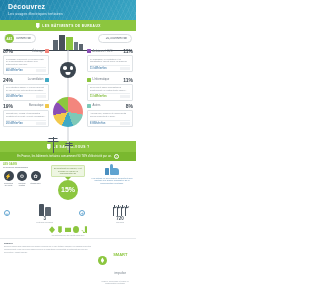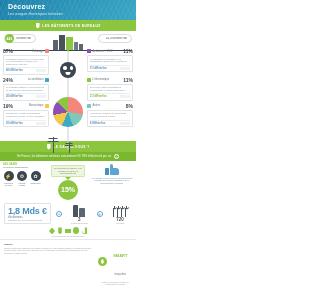--- a/index.html
+++ b/index.html
@@ -581,25 +581,20 @@
       <div class="thumb">
         <span class="pad"></span>
         <span class="hand"></span>
         <span class="up"></span>
       </div>
       <div class="mid-note">Les actions les plus simples permettent déjà d'obtenir une baisse significative de la consommation électrique.</div>
     </div>
   </div>
 
   <div class="bigrow">
-    <div class="bigcard">
-      <div class="bignum">1,8 Mds €</div>
-      <div class="biglbl">d'économies</div>
-      <div class="bigsub">réalisables sur le parc tertiaire français</div>
-    </div>
 
     <div class="eqsign">=</div>
 
     <div class="eqitem">
       <div class="plant">
         <span class="t1"></span>
         <span class="t2"></span>
       </div>
       <div class="eqnum">3</div>
       <div class="eqcap">centrales nucléaires</div>

